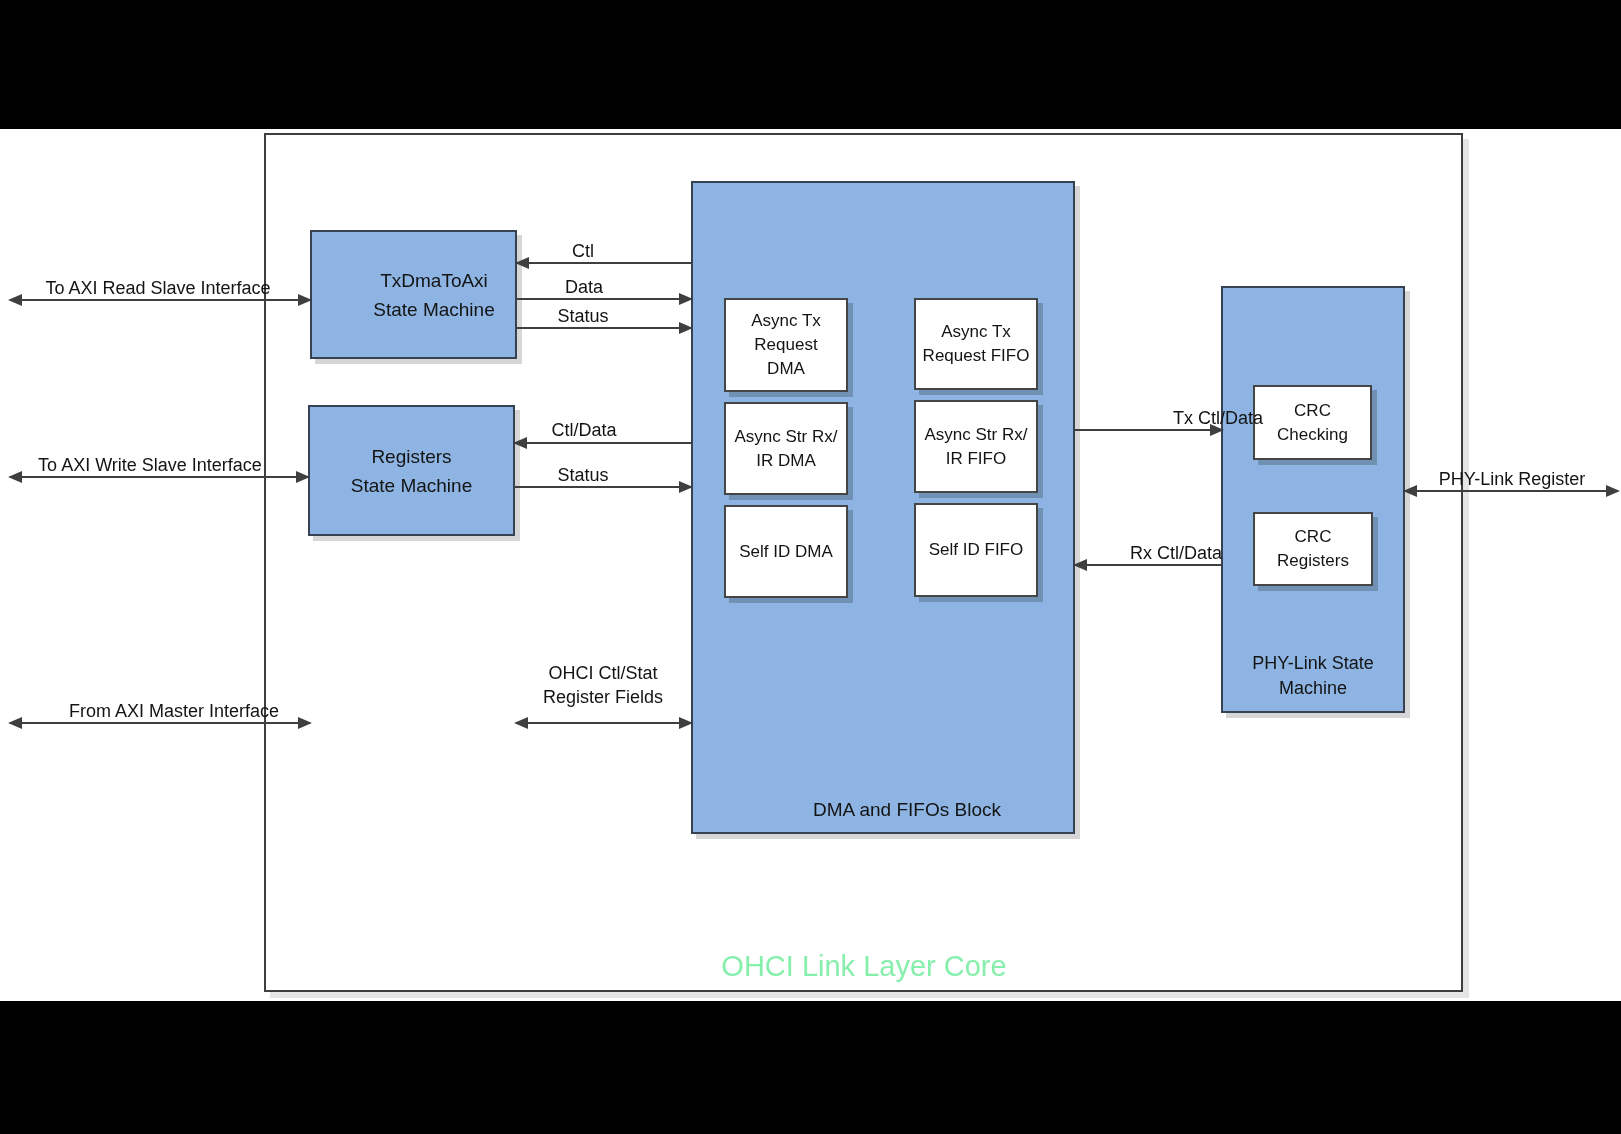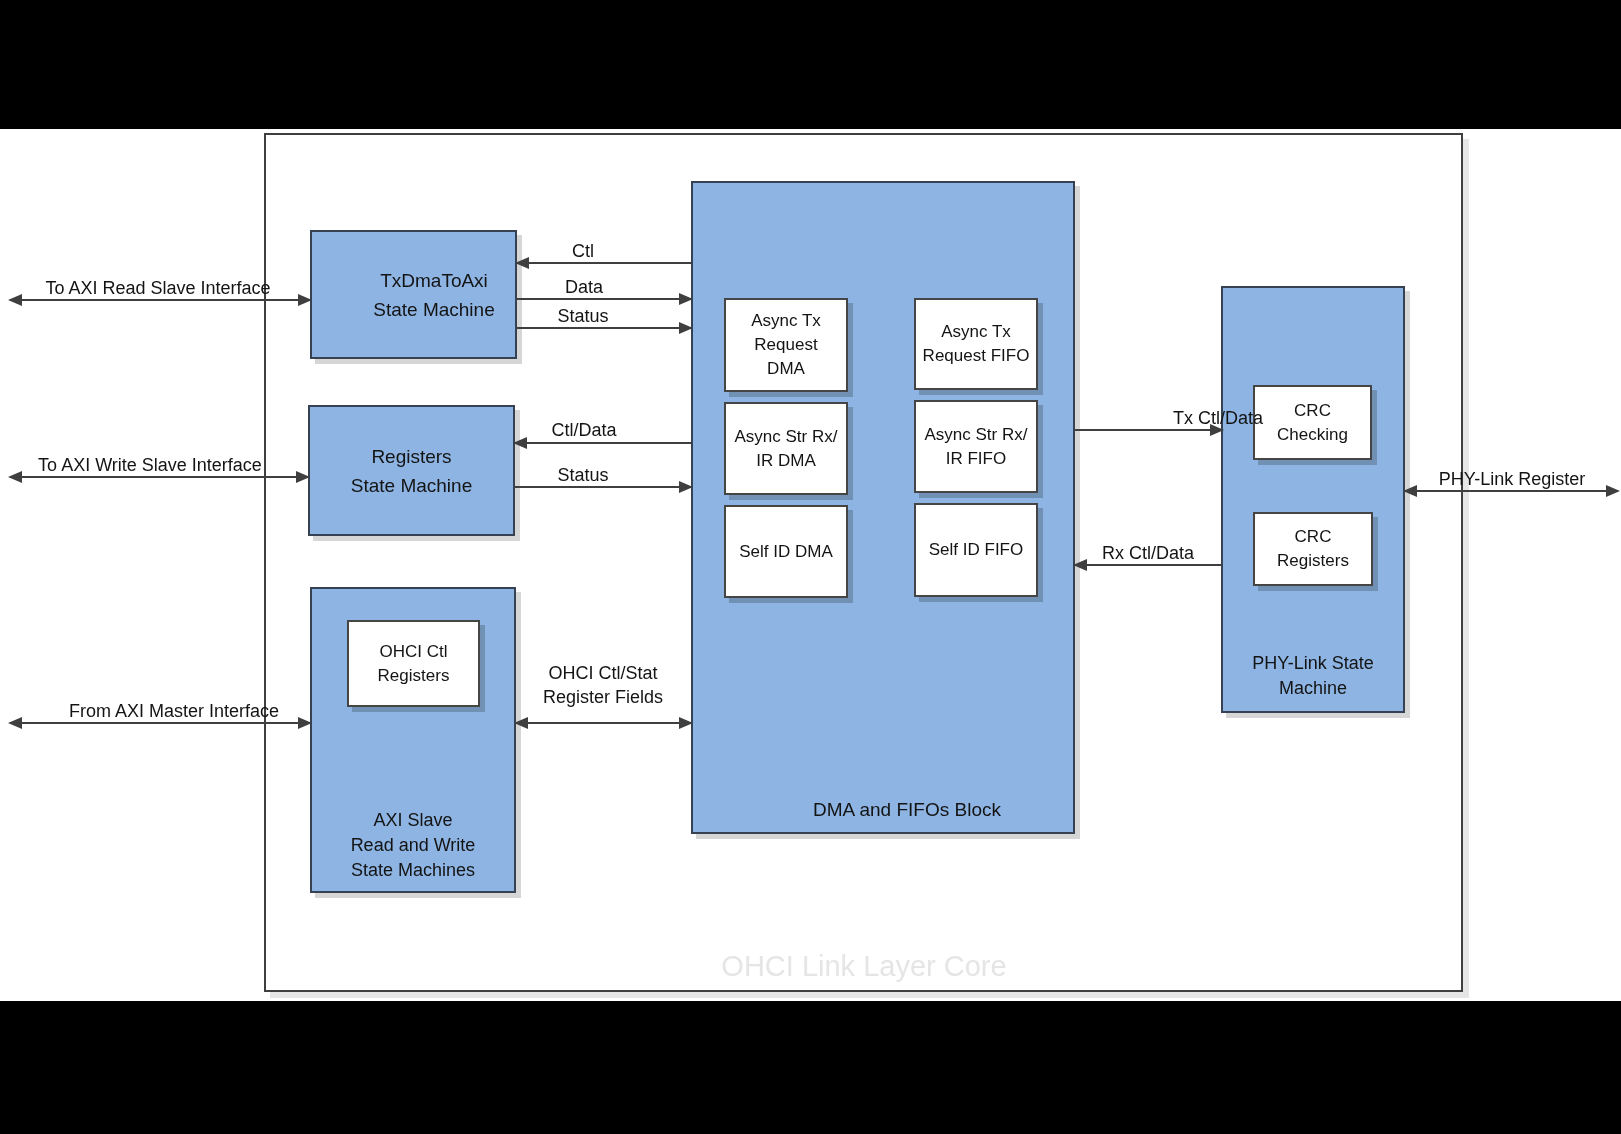--- a/index.html
+++ b/index.html
@@ -12,21 +12,21 @@
     color:#141414;
   }
   #stage{position:absolute;left:0;top:129px;width:1621px;height:872px;background:#ffffff;}
   #outer-frame{
     position:absolute;left:264px;top:133px;width:1195px;height:855px;
     background:#ffffff;border:2px solid #3f3f3f;
     box-shadow:6px 6px 0 rgba(0,0,0,0.10);
   }
   .title{
     position:absolute;transform:translate(-50%,-50%);
-    font-size:29px;white-space:nowrap;color:#e5e5e5;
+    font-size:29px;white-space:nowrap;color:#86efac;
   }
   .block{
     position:absolute;
     background:#8db4e2;border:2px solid #364152;
     box-shadow:5px 5px 0 rgba(0,0,0,0.16);
     box-sizing:border-box;
   }
   .cblock{display:flex;align-items:center;justify-content:center;text-align:center;}
   .cblock span{display:block;line-height:29px;font-size:19px;}
   .wbox{
@@ -67,33 +67,20 @@
     </div>
   </div>
 
   <div class="block cblock" style="left:308px;top:405px;width:207px;height:131px;">
     <div>
       <span>Registers</span>
       <span>State Machine</span>
     </div>
   </div>
 
-  <div class="block" style="left:310px;top:587px;width:206px;height:306px;">
-    <div class="wbox" style="left:35px;top:31px;width:133px;height:87px;">
-      <div>
-        <span>OHCI Ctl</span>
-        <span>Registers</span>
-      </div>
-    </div>
-    <div class="caption" style="bottom:8px;">
-      <span>AXI Slave</span>
-      <span>Read and Write</span>
-      <span>State Machines</span>
-    </div>
-  </div>
 
   <div class="block" style="left:691px;top:181px;width:384px;height:653px;">
 
     <div class="wbox" style="left:31px;top:115px;width:124px;height:94px;">
       <div>
         <span>Async Tx</span>
         <span>Request</span>
         <span>DMA</span>
       </div>
     </div>
@@ -208,21 +195,21 @@
   </div>
 
   <div class="arrow" style="left:1075px;top:429px;width:147px;">
     <div class="head head-r"></div>
   </div>
   <div class="lbl" style="left:1194px;top:418px;margin-left:24px;">Tx Ctl/Data</div>
 
   <div class="arrow" style="left:1075px;top:564px;width:147px;">
     <div class="head head-l"></div>
   </div>
-  <div class="lbl" style="left:1148px;top:553px;">Rx Ctl/Data</div>
+  <div class="lbl" style="left:1176px;top:553px;">Rx Ctl/Data</div>
 
   <div class="arrow" style="left:1405px;top:490px;width:213px;">
     <div class="head head-l"></div>
     <div class="head head-r"></div>
   </div>
   <div class="lbl" style="left:1512px;top:479px;">PHY-Link Register</div>
 
   <div class="title" style="left:864px;top:966px;">OHCI Link Layer Core</div>
 
 </div>

